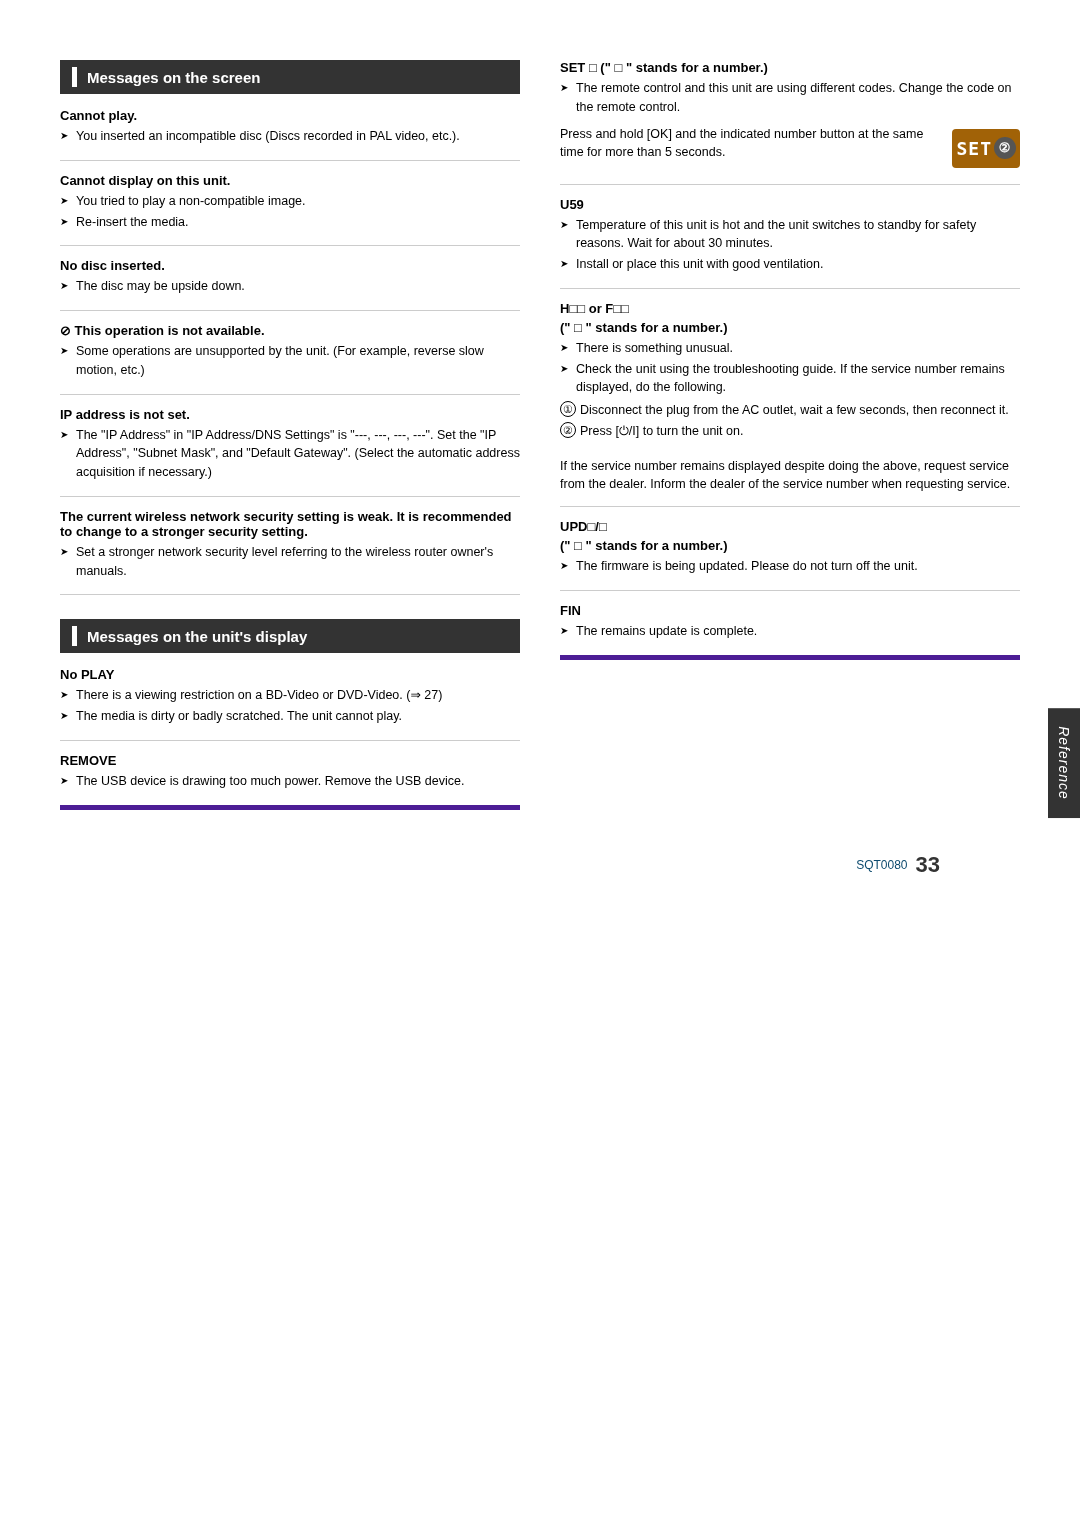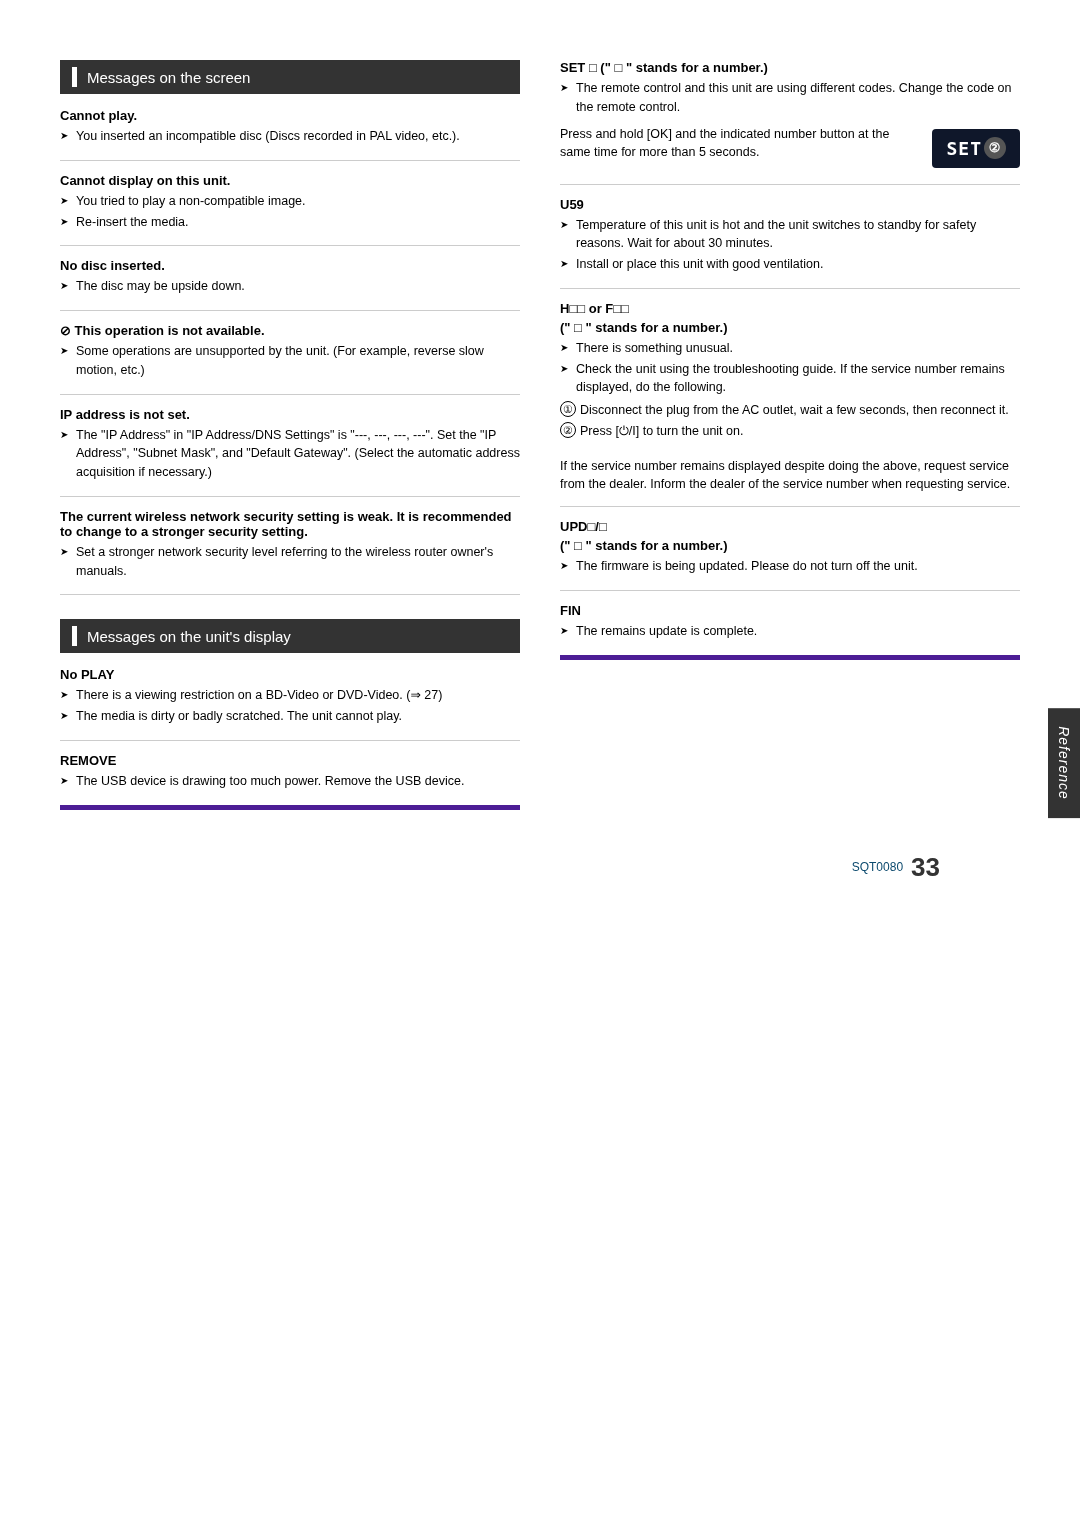--- a/index.html
+++ b/index.html
@@ -24,21 +24,21 @@
     }
     .col-left {
       flex: 1;
     }
     .col-right {
       flex: 1;
     }
     .section-header {
       background: #333;
       color: #fff;
-      font-weight: normal;
+      font-weight: bold;
       font-size: 15px;
       padding: 7px 12px;
       margin-bottom: 14px;
       display: flex;
       align-items: center;
     }
     .section-header::before {
       content: '';
       display: inline-block;
       width: 5px;
@@ -73,25 +73,25 @@
       content: '➤';
       font-size: 10px;
       position: absolute;
       left: 0;
       top: 1px;
     }
     .set-image {
       display: inline-flex;
       align-items: center;
       justify-content: center;
-      background: #0f172a;
+      background: #a16207;
       color: #fff;
       font-weight: bold;
       font-size: 18px;
-      padding: 6px 14px;
+      padding: 6px 4px;
       border-radius: 4px;
       margin: 4px 0;
       font-family: monospace;
       letter-spacing: 1px;
     }
     .set-circle {
       display: inline-flex;
       align-items: center;
       justify-content: center;
       background: #555;
@@ -108,21 +108,21 @@
       align-items: center;
       margin-top: 30px;
       padding-right: 80px;
     }
     .page-number-label {
       font-size: 12px;
       color: #0c4a6e;
       margin-right: 8px;
     }
     .page-number {
-      font-size: 26px;
+      font-size: 22px;
       font-weight: bold;
       color: #333;
     }
     .clearfix::after {
       content: '';
       display: table;
       clear: both;
     }
     .circle-num {
       display: inline-flex;

